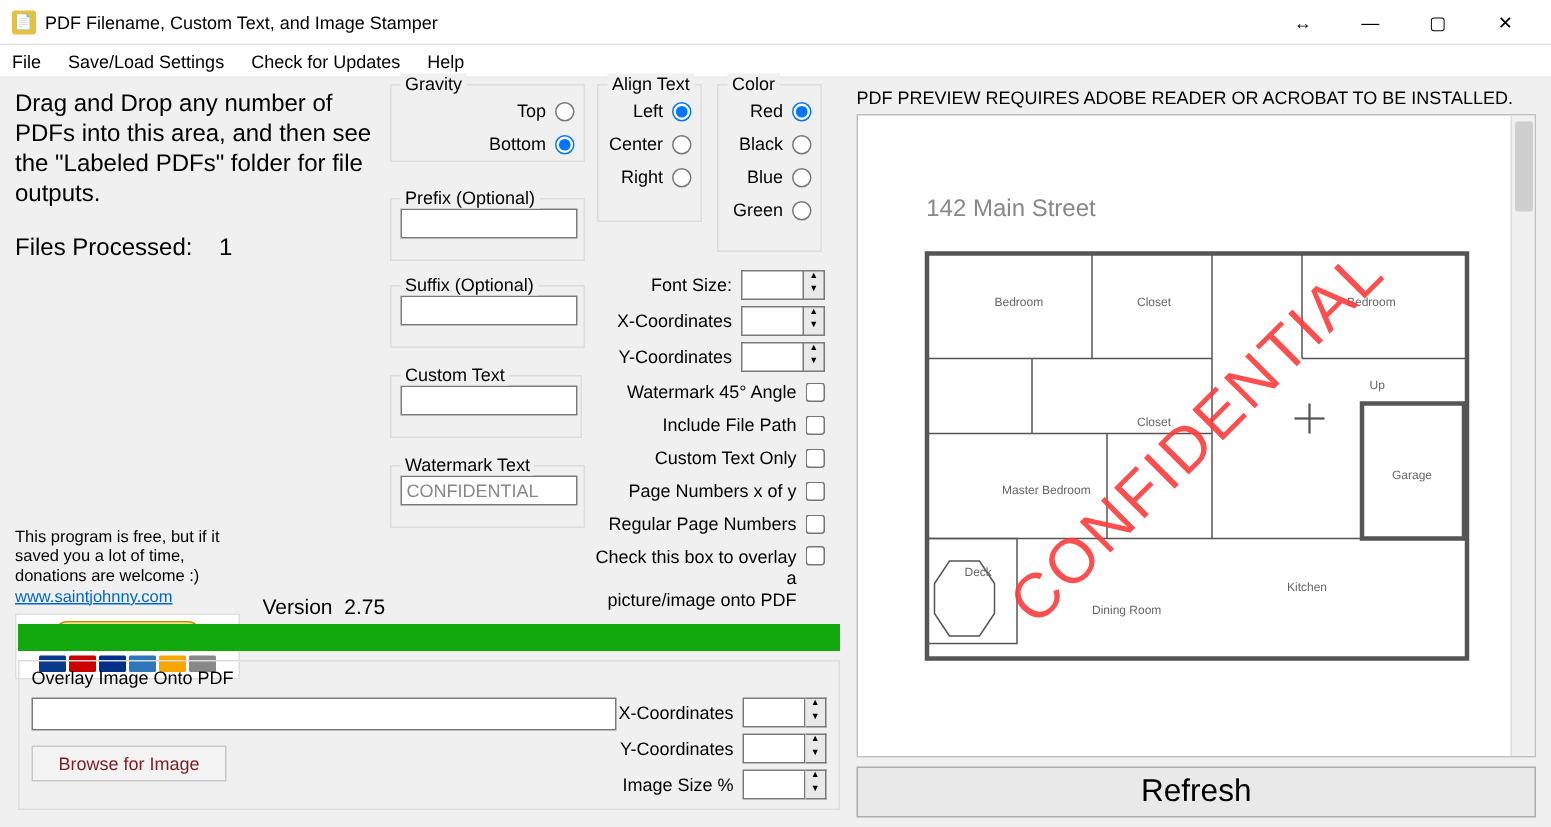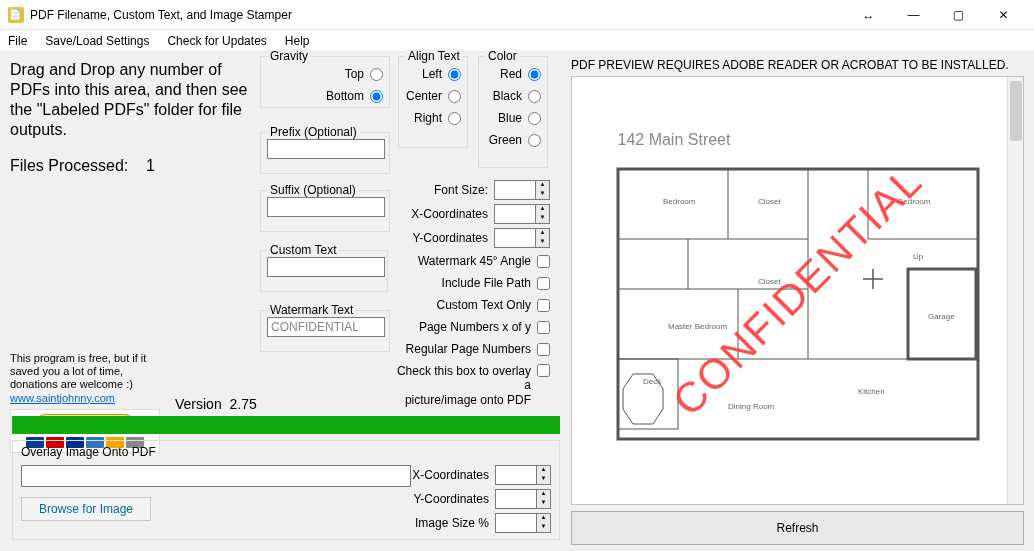--- a/index.html
+++ b/index.html
@@ -77,21 +77,21 @@
   .num-row { display:flex; align-items:center; justify-content:flex-end; gap:6px; height:24px; font-size:12px;}
   .progress { position:absolute; left:12px; top:364px; width:548px; height:18px; background:#12a90e; }
   .overlay-box {
     position:absolute; left:12px; top:388px; width:548px; height:100px;
     border:1px solid #dcdcdc; padding:4px 8px;
   }
   .overlay-box .hdr { font-size:12px; margin-bottom:6px;}
   .overlay-input { width:390px; height:22px; border:1px solid #7a7a7a; background:#fff; }
   .browse-btn {
     margin-top:10px; width:130px; height:24px; border:1px solid #c8c8c8; background:#f3f3f3;
-    color:#0369a1; font-size:12px; text-align:center; line-height:22px;
+    color:#7f1d1d; font-size:12px; text-align:center; line-height:22px;
   }
   .donate-area { position:absolute; left:10px; top:300px; width:160px; font-size:11px; line-height:1.2;}
   .donate-link { color:#0066cc; text-decoration:underline; }
   .donate-btn { margin-top:4px; width:150px; height:44px; background:#fff; border:1px solid #ddd; display:flex; flex-direction:column; align-items:center; justify-content:center;}
   .donate-pill { width:100px;height:20px;background:linear-gradient(#ffe68a,#f9b917);border:1px solid #c88a00;border-radius:10px;font-size:11px;font-weight:bold;color:#333;display:flex;align-items:center;justify-content:center;}
   .cards { margin-top:3px; display:flex; gap:2px;}
   .cards span{width:18px;height:11px;border-radius:1px;}
   .version-row {position:absolute; left:175px; top:344px; font-size:14px;}
   .right-area {
     flex:1;
@@ -102,21 +102,21 @@
   .preview-note { font-size:12px; height:16px; }
   .preview-pane {
     flex:1; background:#fff; border:1px solid #c0c0c0; position:relative;
     display:flex; align-items:center; justify-content:center; overflow:hidden;
     margin-top:2px;
   }
   .scrollbar { position:absolute; right:0; top:0; width:16px; height:100%; background:#f0f0f0; border-left:1px solid #ddd;}
   .scrollbar .thumb{ position:absolute; top:4px; left:2px; width:12px; height:60px; background:#cfcfcf; border-radius:2px;}
   .refresh-btn {
     height:34px; margin-top:6px; background:#e9e9e9; border:1px solid #adadad;
-    font-size:12px; display:flex; align-items:center; justify-content:center;
+    font-size:21px; display:flex; align-items:center; justify-content:center;
   }
   .floor-plan { width:380px; height:320px; position:relative; }
   .fp-title { position:absolute; top:0; left:10px; font-size:16px; color:#888; }
   .fp-border { position:absolute; top:28px; left:0; width:380px; height:290px; }
   .fp-border rect, .fp-border line { stroke:#555; }
   .fp-label { font-size:8px; fill:#666; font-family:sans-serif;}
   .watermark { position:absolute; top:50%; left:50%; transform:translate(-50%,-50%) rotate(-45deg);
     font-size:42px; color:#ff3b3b; font-weight:500; letter-spacing:2px; white-space:nowrap; opacity:0.9;}
   input[type=radio],input[type=checkbox]{margin:0;}
 </style>

